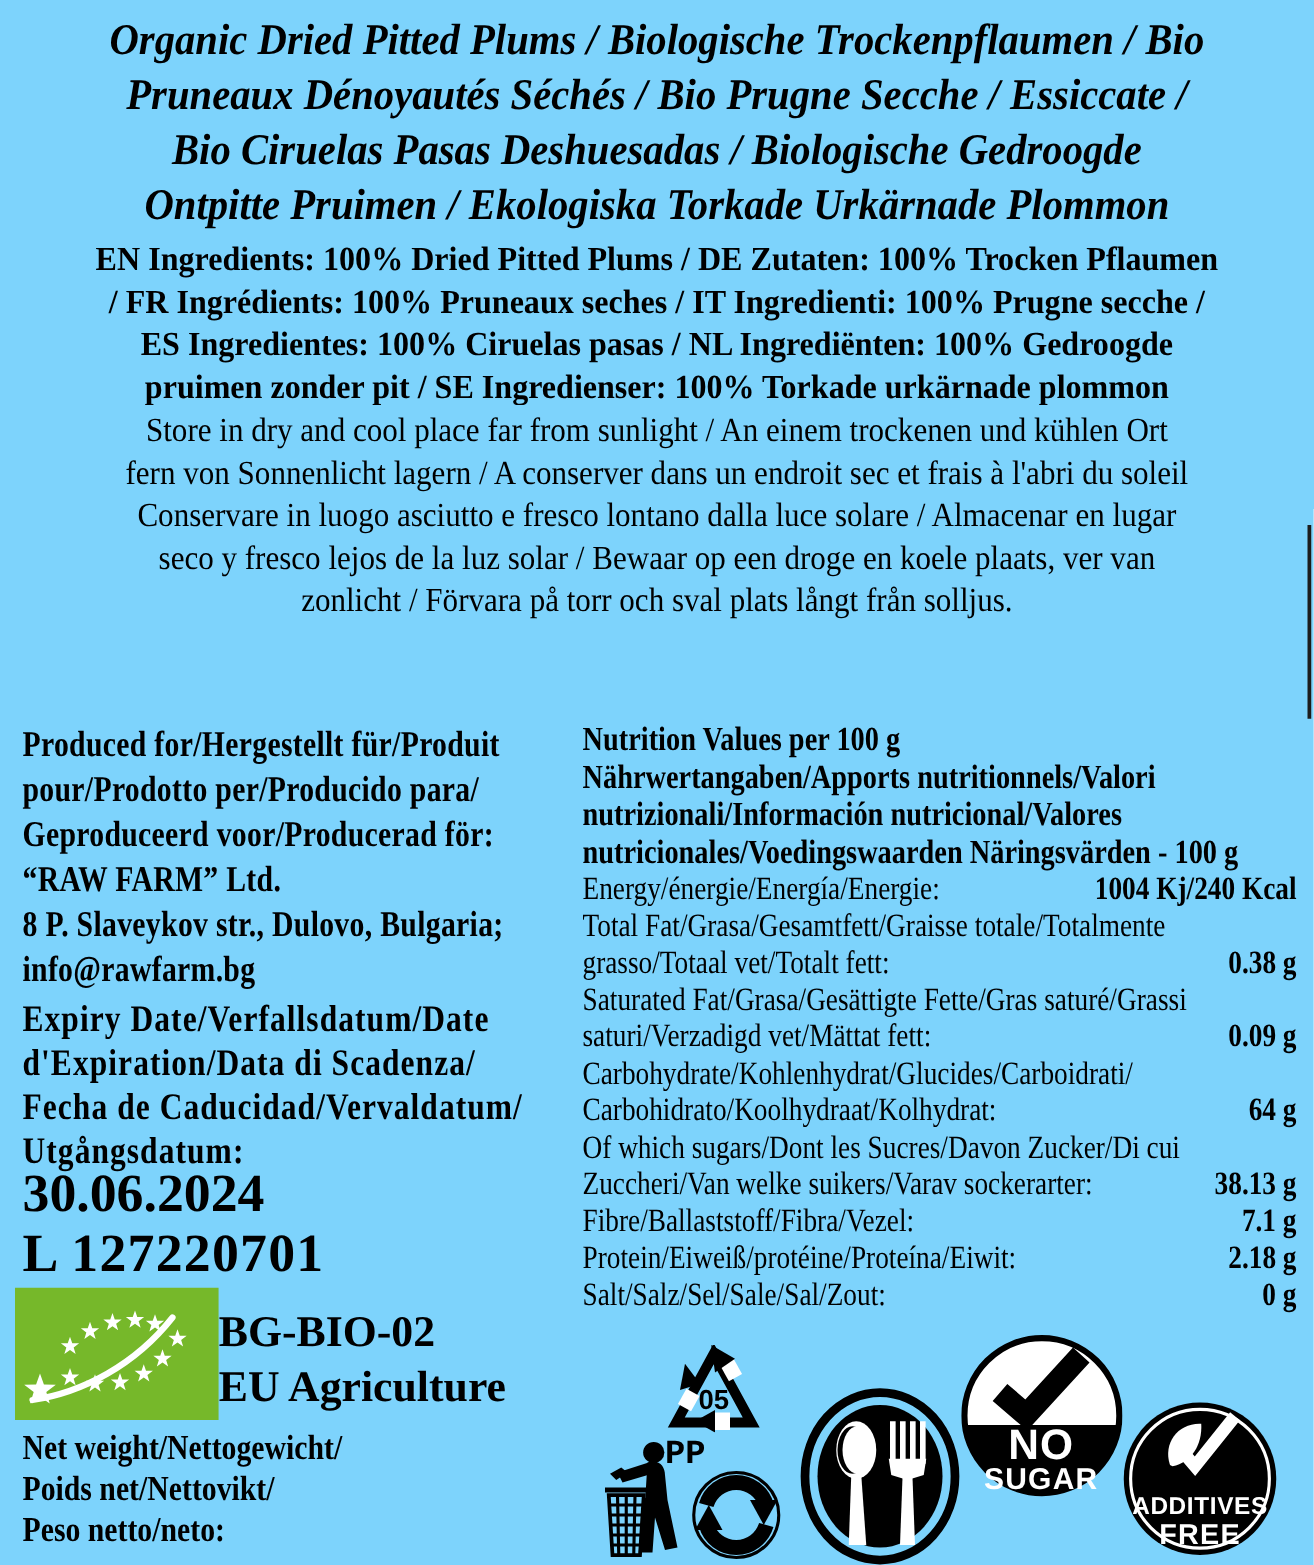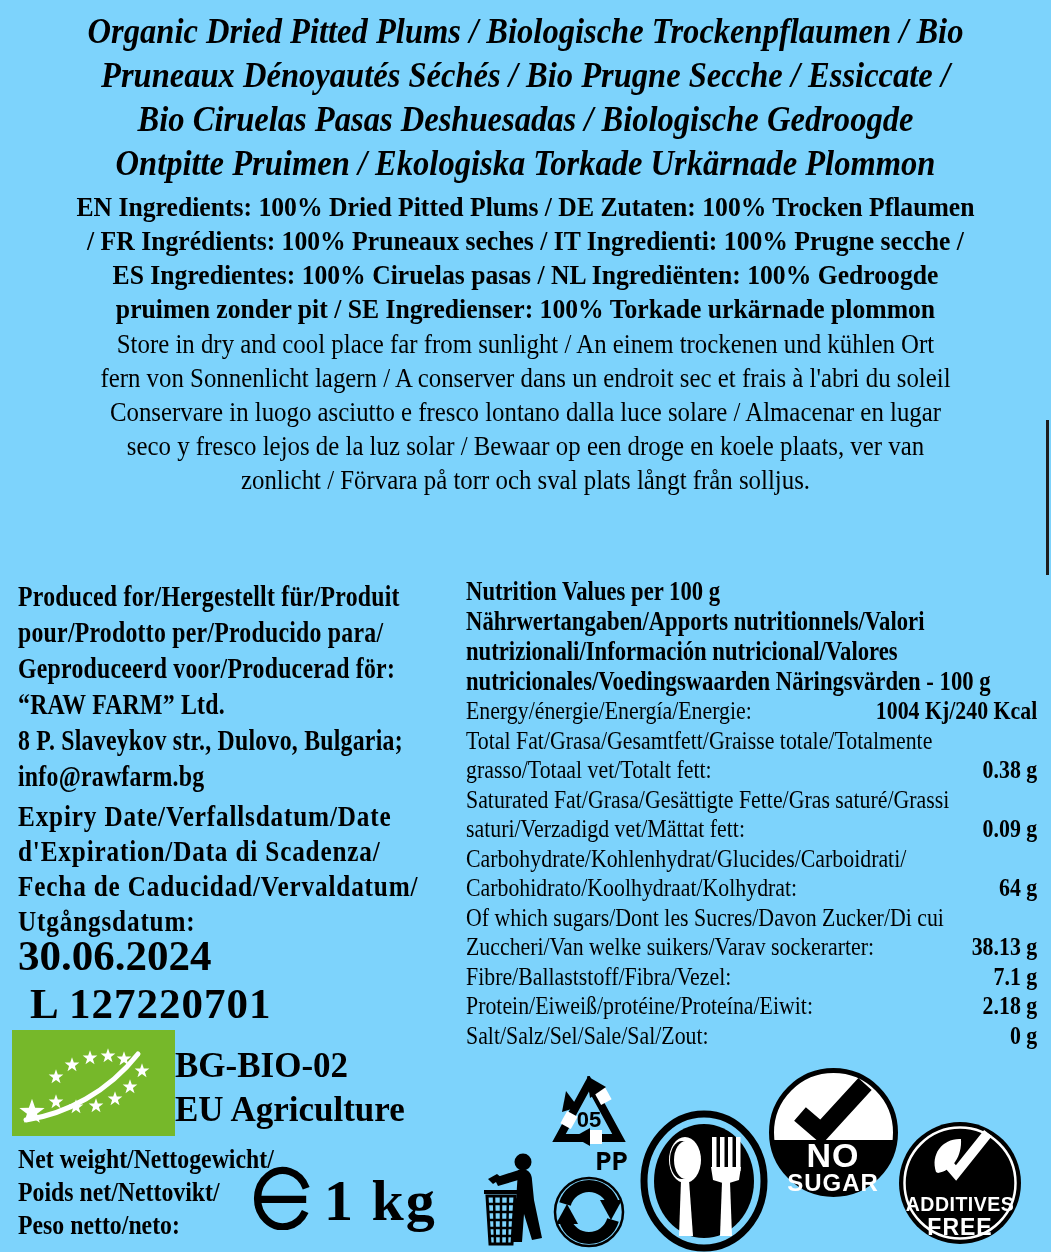--- a/index.html
+++ b/index.html
@@ -17,41 +17,41 @@
                transform:scaleX(0.95); transform-origin:center top;}
   .storage-block{top:327px; font-size:27px; line-height:34px;
                transform:scaleX(0.92); transform-origin:center top;}
   .origin-line{top:497px; font-weight:bold; font-size:28px; line-height:34px;}
 
   .produced-block{position:absolute; left:18px; top:578px; font-weight:bold; font-size:29px;
                line-height:36px; transform:scaleX(0.82); transform-origin:left top; letter-spacing:.3px;}
   .expiry-block{position:absolute; left:18px; top:798px; font-weight:bold; font-size:30px;
                line-height:35px; transform:scaleX(0.84); transform-origin:left top; letter-spacing:1px;}
   .expiry-date{position:absolute; left:18px; top:932px; font-weight:bold; font-size:43px; line-height:48px;}
-  .lot-number{position:absolute; left:30px; top:980px; font-weight:bold; font-size:43px; line-height:48px; letter-spacing:1px;}
+  .lot-number{position:absolute; left:18px; top:980px; font-weight:bold; font-size:43px; line-height:48px; letter-spacing:1px;}
 
   .bio-row{position:absolute; left:12px; top:1030px; display:flex; align-items:flex-start;}
   .bio-text{padding-top:14px; font-weight:bold; font-size:35px; line-height:44px;}
 
   .netweight-block{position:absolute; left:18px; top:1142px; font-weight:bold; font-size:28px;
                line-height:33px; transform:scaleX(0.85); transform-origin:left top;}
   .emark-group{position:absolute; left:250px; top:1158px; display:flex; align-items:flex-end;}
   .net-value{font-weight:bold; font-size:58px; line-height:58px; margin-left:12px; letter-spacing:2px;}
 
   .nutrition{position:absolute; left:466px; top:576px; width:680px;
                transform:scaleX(0.84); transform-origin:left top;}
   .nv-header{font-weight:bold; font-size:27px; line-height:30px;}
   .nv-sub{font-weight:bold; font-size:27px; line-height:30px;}
   .nv-row{position:relative; font-size:26px; line-height:29.5px;}
   .nv-label{display:block; padding-right:0;}
   .nv-value{position:absolute; right:0; bottom:0; font-weight:bold;}
 
   .icon{position:absolute;}
   .icon-tidyman{left:482px; top:1152px;}
-  .resin-group{left:544px; top:1076px; width:84px; text-align:right;}
+  .resin-group{left:532px; top:1076px; width:84px; text-align:left;}
   .pp-text{font-family:Liberation Mono, monospace; font-weight:bold; font-size:27px; line-height:27px; margin-top:0px;}
   .icon-loop{left:552px; top:1176px;}
   .icon-cutlery{left:640px; top:1110px;}
   .icon-nosugar{left:769px; top:1064px;}
   .icon-additives{left:897px; top:1116px;}
   .badge-text{font-family:"Liberation Sans", sans-serif; font-weight:bold;}
   .edge-mark{position:absolute; left:1046px; top:420px; width:2.5px; height:155px; background:#1c1c1c;}
 </style>
 </head>
 <body>
@@ -125,27 +125,20 @@
       <div class="line">BG-BIO-02</div>
       <div class="line">EU Agriculture</div>
     </div>
   </div>
 
   <div class="netweight-block">
     <div class="line">Net weight/Nettogewicht/</div>
     <div class="line">Poids net/Nettovikt/</div>
     <div class="line">Peso netto/neto:</div>
   </div>
-  <div class="emark-group">
-    <svg width="62" height="72" viewBox="0 0 64 74">
-      <path d="M57,55 A26,29 0 1 1 58,31" stroke="#000" stroke-width="7.5" fill="none"></path>
-      <path d="M6,42.5 H58" stroke="#000" stroke-width="7.5"></path>
-    </svg>
-    <span class="net-value">1 kg</span>
-  </div>
 
   <div class="nutrition">
     <div class="nv-header line">Nutrition Values per 100 g</div>
     <div class="nv-sub">
       <div class="line">Nährwertangaben/Apports nutritionnels/Valori</div>
       <div class="line">nutrizionali/Información nutricional/Valores</div>
       <div class="line">nutricionales/Voedingswaarden Näringsvärden - 100 g</div>
     </div>
     <div class="nv-row">
       <span class="nv-label">Energy/énergie/Energía/Energie:</span>

